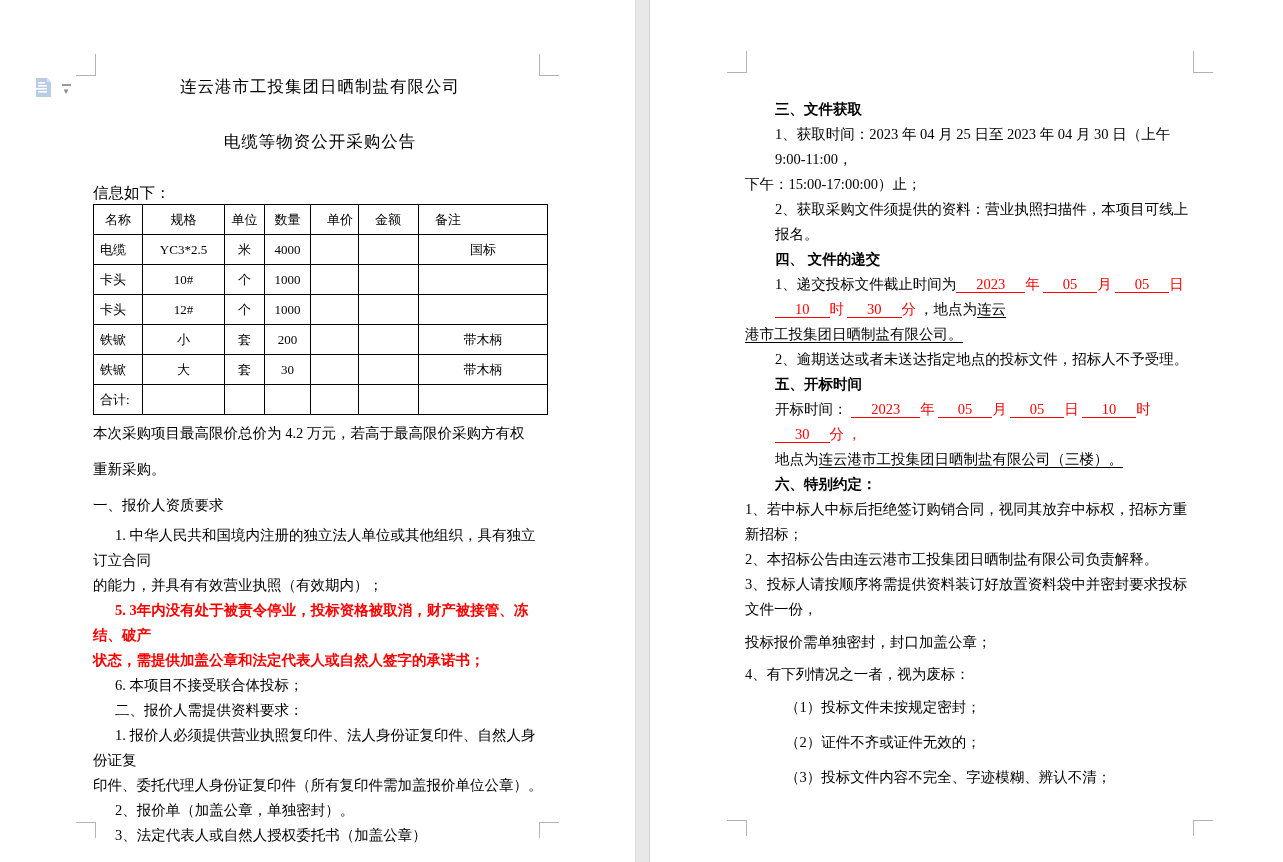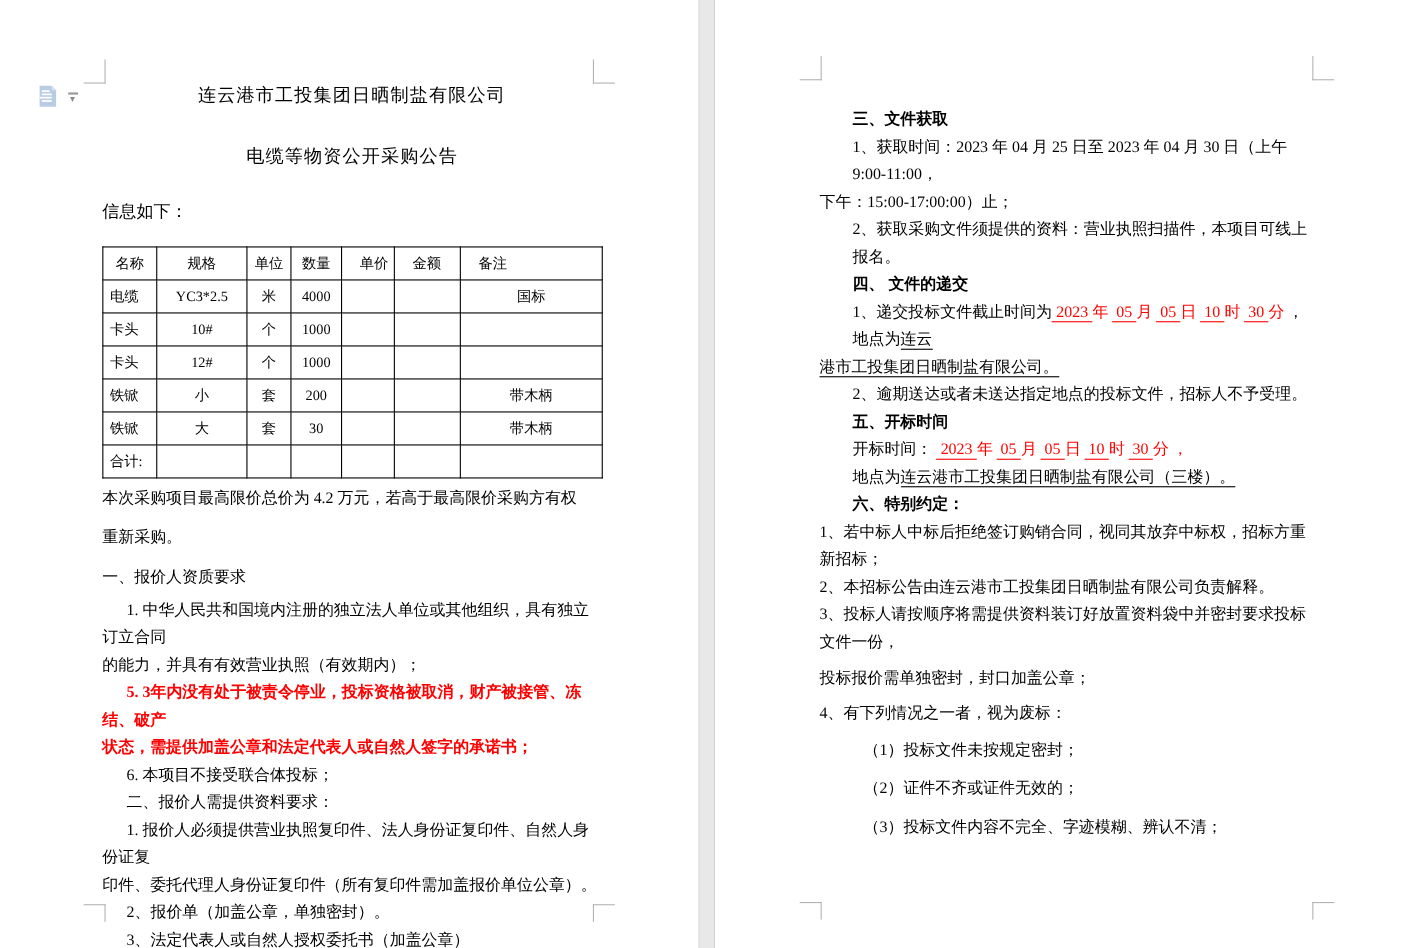--- a/index.html
+++ b/index.html
@@ -31,21 +31,21 @@
   }
   .paste-arrow .bar { display:block; width:9px; height:2px; background:#9a9a9a; margin:0 auto 0px auto; }
 
   
   .pl-text { position:absolute; left:93px; top:76px; width:454px; font-size:14.5px; }
   .doc-title   { font-size:16.5px; line-height:22px; text-align:center; letter-spacing:1px; }
   .doc-subtitle{ font-size:16.5px; line-height:22px; text-align:center; letter-spacing:1px; margin-top:33px; }
   .doc-intro   { font-size:15.5px; line-height:22px; margin-top:29px; }
 
   table.goods {
-    margin-top:20px; border-collapse:collapse; width:454px; table-layout:fixed;
+    border-collapse:collapse; width:454px; table-layout:fixed;
     font-size:13px;
   }
   table.goods th, table.goods td {
     border:1px solid #000; height:30px; padding:0 2px; font-weight:normal; overflow:hidden;
   }
   table.goods col.c1{width:49px} table.goods col.c2{width:82px} table.goods col.c3{width:40px}
   table.goods col.c4{width:46px} table.goods col.c5{width:48px} table.goods col.c6{width:60px}
   table.goods col.c7{width:129px}
   table.goods th:nth-child(-n+4){ text-align:center; }
   table.goods th:nth-child(n+5){ text-align:left; padding-left:16px; }
@@ -60,21 +60,21 @@
 
   
   .pr-text { position:absolute; left:745px; top:73px; width:452px; font-size:14.5px;margin-top:24px; }
   .r-line { line-height:25px; }
   .ind30 { padding-left:30px; }
   .ind40 { padding-left:40px; }
   .mt8  { margin-top:8px; }
   .mt7  { margin-top:7px; }
   .mt10 { margin-top:10px; }
   .u    { border-bottom:1px solid currentColor; }
-  .u-num{ border-bottom:1px solid currentColor; padding:0 4px; }
+  .u-num{ border-bottom:1px solid currentColor; padding:0 20px; }
   .unit { padding-right:3px; }
 </style>
 </head>
 <body>
 
 <div class="canvas">
 
   <div class="page-gap"></div>
 
   <div class="mark mk-tl" style="left:76px; top:54px;"></div>

